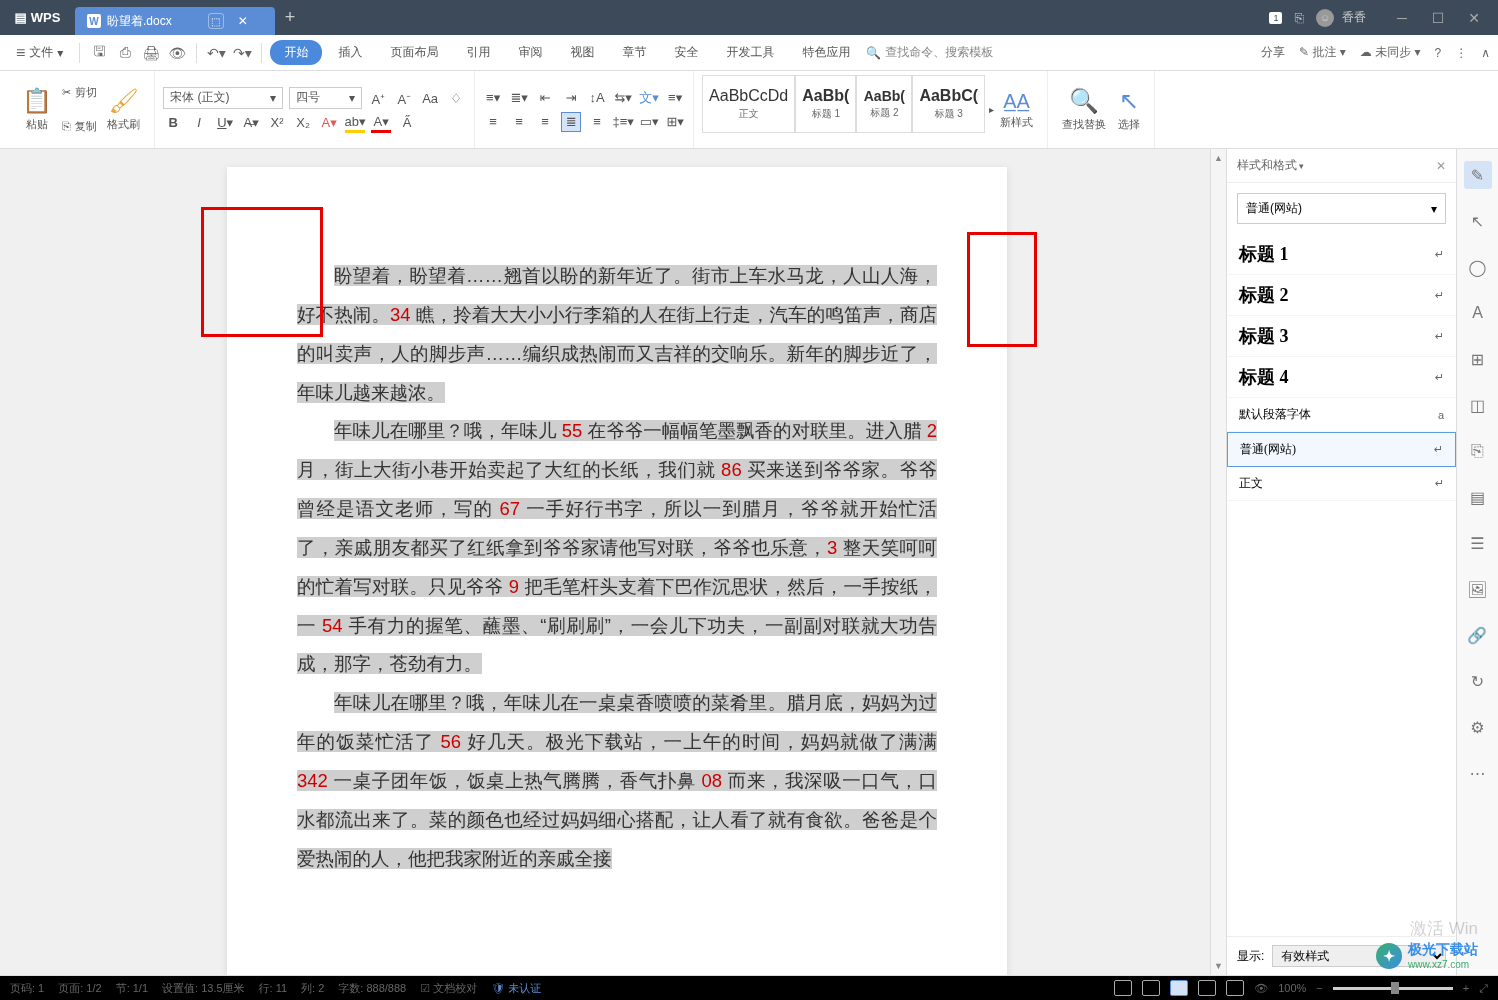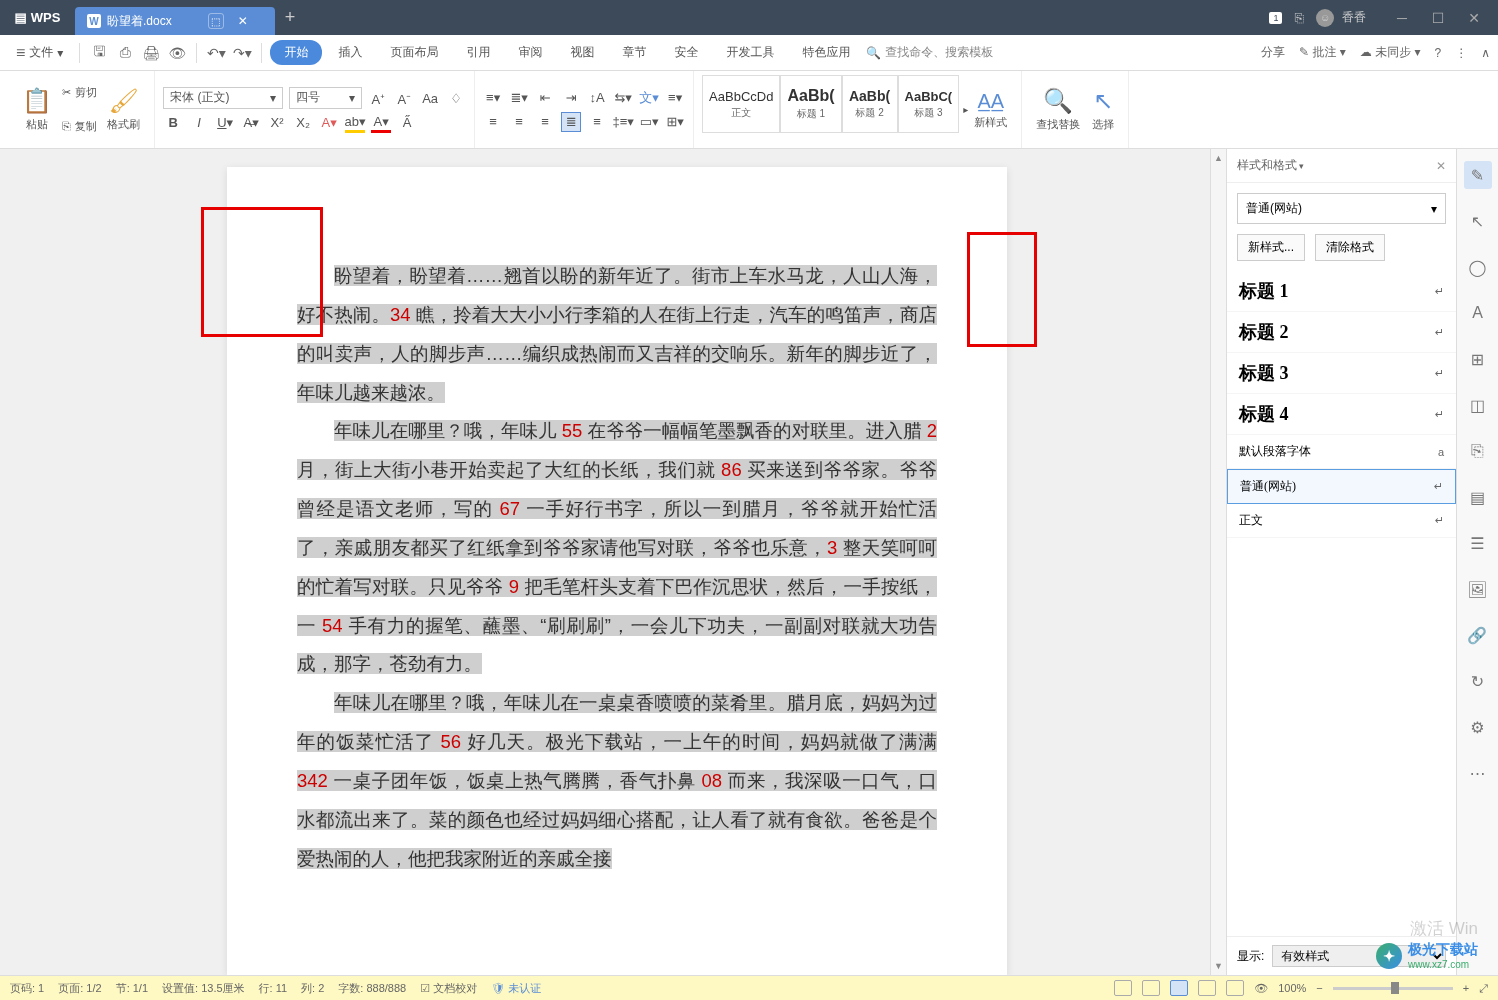--- a/index.html
+++ b/index.html
@@ -34,21 +34,21 @@
 .ribbon .group { border-right: 1px solid #eee; padding: 4px 8px; display: flex; }
 .ribbon .vstack { display: flex; flex-direction: column; justify-content: space-around; }
 .ribbon .big-btn { display: flex; flex-direction: column; align-items: center; justify-content: center; padding: 4px 6px; gap: 2px; }
 .ribbon .big-icon { font-size: 24px; color: #5a8dd6; }
 .ribbon .small-btn { display: flex; align-items: center; gap: 4px; padding: 2px 4px; font-size: 11px; }
 .ribbon .font-select { border: 1px solid #ccc; height: 22px; padding: 0 6px; font-size: 12px; display: flex; align-items: center; gap: 4px; background: #fff; }
 .ribbon .icon-row { display: flex; gap: 6px; align-items: flex-end; }
 .ribbon .fmt-icon { width: 20px; height: 20px; display: flex; align-items: center; justify-content: center; font-size: 13px; color: #555; }
 .ribbon .fmt-icon.active { background: #d4e3f5; border: 1px solid #5a8dd6; }
 .ribbon .style-box { border: 1px solid #ddd; padding: 2px 6px; display: flex; flex-direction: column; align-items: center; justify-content: center; min-width: 56px; height: 58px; }
-.ribbon .style-preview { font-size: 13px; color: #333; }
+.ribbon .style-preview { font-size: 16px; color: #333; }
 .ribbon .style-preview.big { font-size: 16px; font-weight: bold; }
 .ribbon .style-label { font-size: 10px; color: #666; margin-top: 2px; }
 
 
 .doc-area { display: flex; height: calc(100% - 35px - 36px - 78px - 25px); background: #f0f0f0; }
 .doc-canvas { flex: 1; display: flex; justify-content: center; overflow: hidden; position: relative; margin-left: 24px; }
 .page { width: 780px; background: #fff; margin-top: 18px; box-shadow: 0 2px 8px rgba(0,0,0,0.1); padding: 90px 70px 40px 70px; position: relative; font-family: "SimSun", serif; font-size: 18.5px; line-height: 2.1; color: #333; }
 .page .highlight { background: #cfcfcf; display: inline; }
 .page .red { color: #c00; }
 .page p { text-align: justify; }
@@ -70,21 +70,21 @@
 .style-panel .style-list { flex: 1; overflow: auto; }
 .style-panel .style-item { padding: 8px 12px; border-bottom: 1px solid #f5f5f5; display: flex; align-items: center; justify-content: space-between; cursor: pointer; }
 .style-panel .style-item .name { font-family: "SimSun", serif; }
 .style-panel .style-item .name.h { font-size: 18px; font-weight: bold; color: #000; }
 .style-panel .style-item.selected { border: 1px solid #5a9de0; background: #f3f8ff; }
 .style-panel .style-item .mark { font-size: 11px; color: #666; }
 .style-panel .footer { border-top: 1px solid #eee; padding: 8px 10px; display: flex; align-items: center; gap: 8px; }
 .style-panel .footer select { flex: 1; border: 1px solid #ccc; padding: 2px 4px; font-size: 12px; }
 
 
-.statusbar { height: 25px; background: #fef9c3; border-top: 1px solid #ddd; display: flex; align-items: center; font-size: 11px; color: #666; padding: 0 10px; gap: 14px; }
+.statusbar { height: 25px; background: #000000; border-top: 1px solid #ddd; display: flex; align-items: center; font-size: 11px; color: #666; padding: 0 10px; gap: 14px; }
 .statusbar .right { margin-left: auto; display: flex; align-items: center; gap: 10px; }
 .statusbar .view-icon { width: 18px; height: 16px; border: 1px solid #aaa; border-radius: 2px; }
 .statusbar .zoom-slider { width: 120px; height: 3px; background: #ccc; position: relative; }
 .statusbar .zoom-slider .thumb { position: absolute; width: 8px; height: 12px; background: #888; top: -5px; left: 58px; }
 
 .watermark { position: absolute; right: 20px; bottom: 30px; display: flex; align-items: center; gap: 6px; font-size: 14px; color: #3a8ee6; }
 .watermark .logo { width: 26px; height: 26px; border-radius: 50%; background: linear-gradient(135deg,#3aae6e,#3a8ee6); display: flex; align-items: center; justify-content: center; color: #fff; font-weight: bold; font-size: 14px; }
 .activate-hint { position: absolute; right: 20px; bottom: 60px; font-size: 17px; color: rgba(0,0,0,0.18); }
 </style>
 </head>
@@ -285,24 +285,20 @@
   <div class="style-panel">
     <div class="panel-header">
       <span>样式和格式</span>
       <span style="margin-left:2px;font-size:9px">▾</span>
       <span class="close-x">✕</span>
     </div>
     <div class="current-style">
       <span>普通(网站)</span>
       <span>▾</span>
     </div>
-    <div class="actions">
-      <span class="action-btn">新样式...</span>
-      <span class="action-btn">清除格式</span>
-    </div>
     <div class="style-list">
       <div class="style-item">
           <span class="name h">标题 1</span>
           <span class="mark">↵</span>
         </div>
       <div class="style-item">
           <span class="name h">标题 2</span>
           <span class="mark">↵</span>
         </div>
       <div class="style-item">

